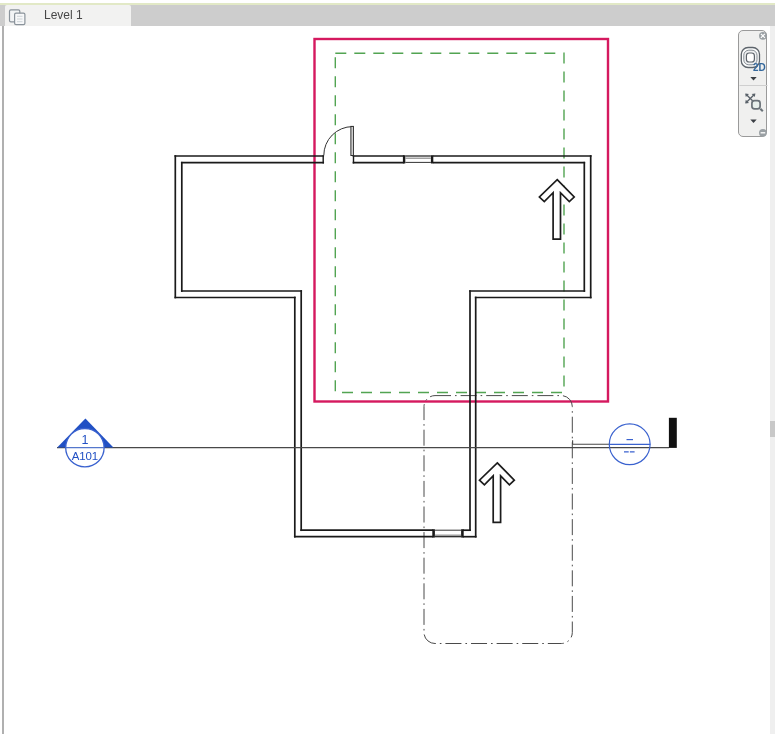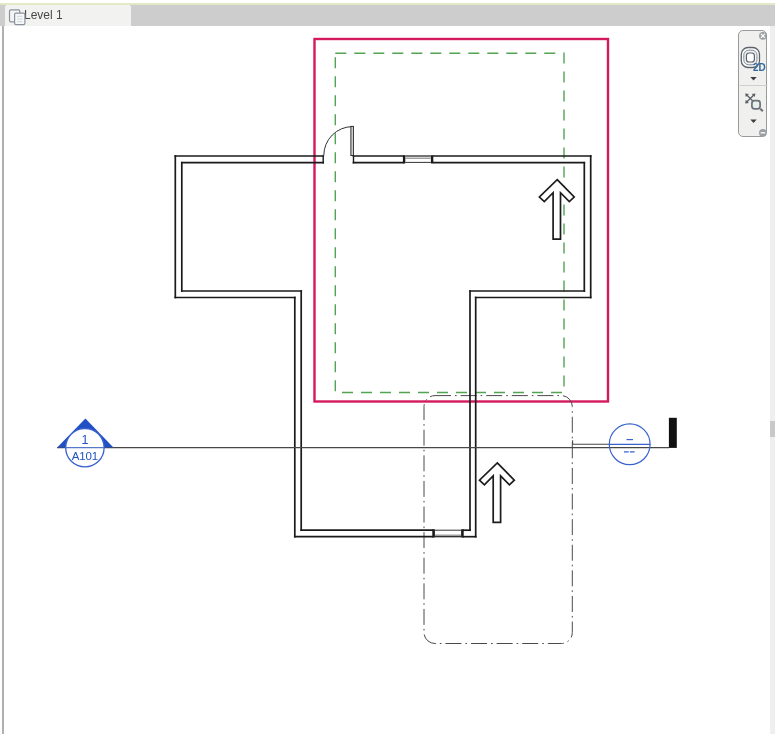--- a/index.html
+++ b/index.html
@@ -96,21 +96,21 @@
 
   <div class="abs" style="left:2px;top:26px;width:2px;height:708px;background:#b0b0b0;"></div>
 
   <div class="abs" style="left:770px;top:26px;width:5px;height:708px;background:#efefef;"></div>
   <div class="abs" style="left:770.3px;top:421px;width:4.7px;height:16px;background:#c8c8c8;"></div>
 
   <div class="abs" style="left:0;top:0;width:775px;height:2.5px;background:#fff;"></div>
   <div class="abs" style="left:0;top:2.5px;width:775px;height:2.7px;background:#e2e9c6;"></div>
   <div class="abs" style="left:0;top:5.2px;width:775px;height:20.8px;background:#cdcdcd;"></div>
   <div class="abs" style="left:4.6px;top:5.2px;width:126.5px;height:20.8px;background:#f2f2f1;border-radius:2px 2px 0 0;"></div>
-  <div class="abs" style="left:24px;top:5.2px;height:15px;line-height:21.5px;font-size:12px;color:#474747;">Level 1</div>
+  <div class="abs" style="left:44px;top:5.2px;height:15px;line-height:21.5px;font-size:12px;color:#474747;">Level 1</div>
 
   <svg class="abs" style="left:0;top:0;" width="34" height="30" viewBox="0 0 34 30">
     <rect x="9.5" y="9.8" width="10.3" height="12" rx="1.4" fill="#f2f4f5" stroke="#8a939b" stroke-width="1.2"></rect>
     <rect x="14.6" y="13.2" width="10.3" height="11.4" rx="1.4" fill="#f7f8f9" stroke="#8a939b" stroke-width="1.2"></rect>
     <path d="M17,16.3 h5.5 M17,19 h5.5 M17,21.7 h5.5" stroke="#c3c9ce" stroke-width="0.8"></path>
   </svg>
 
   <div class="abs" style="left:737.5px;top:30px;width:29px;height:106.5px;background:#f0f0ef;border:1.5px solid #9a9a9a;border-radius:5px;box-sizing:border-box;"></div>
   <svg class="abs" style="left:735px;top:28px;" width="40" height="112" viewBox="0 0 40 112">
 

